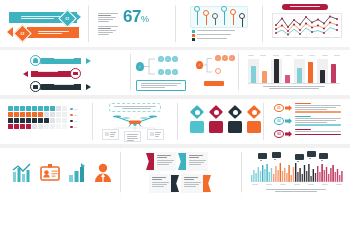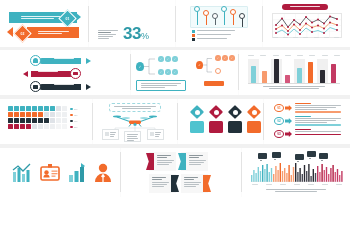--- a/index.html
+++ b/index.html
@@ -109,30 +109,39 @@
         <div class="rb-lines">
           <div class="ln wh w90"></div>
             <div class="ln wh w70"></div>
         </div>
       </div>
     </div>
   </div>
   <div class="vdiv" style="left:88px;top:6px;height:36px;"></div>
 
   <div class="cell" style="left:89px;top:0;width:86px;height:47px;">
+    <div style="position:absolute;left:9px;top:9px;display:flex;align-items:center;gap:3px;">
+      <div style="width:22px;">
+        <div class="ln w90"></div>
+          <div class="ln dk w60"></div>
+          <div class="ln w80"></div>
+          <div class="ln w70"></div>
+          <div class="ln w50"></div>
+      </div>
+      <div class="pct">
+        <span>67</span><span class="sym">%</span>
+      </div>
+    </div>
     <div style="position:absolute;left:9px;top:26px;display:flex;align-items:center;gap:3px;">
       <div style="width:22px;">
         <div class="ln w90"></div>
           <div class="ln dk w60"></div>
           <div class="ln w80"></div>
           <div class="ln w70"></div>
           <div class="ln w50"></div>
-      </div>
-      <div class="pct">
-        <span>33</span><span class="sym">%</span>
       </div>
     </div>
   </div>
   <div class="vdiv" style="left:175px;top:6px;height:36px;"></div>
 
   <div class="cell" style="left:176px;top:0;width:86px;height:47px;">
     <div class="lolli-box" style="left:14px;top:6px;width:56px;height:20px;border-radius:1px;"></div>
 
     <div class="stick" style="left:21px;top:9px;height:16px;background:#3fb2c0;"></div>
     <div class="knob" style="left:18px;top:6px;width:6px;height:6px;border:1.1px solid #3fb2c0;background:#fff;"></div>

